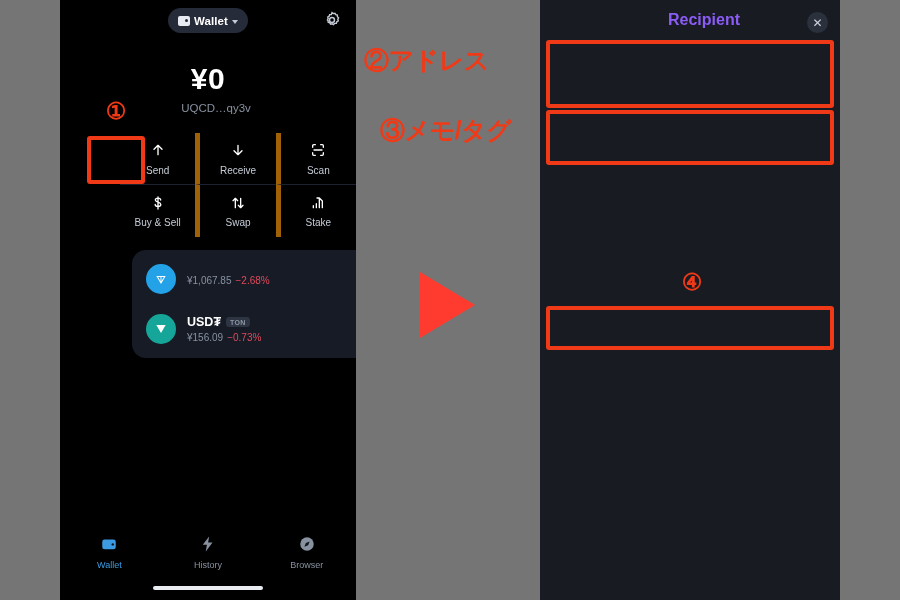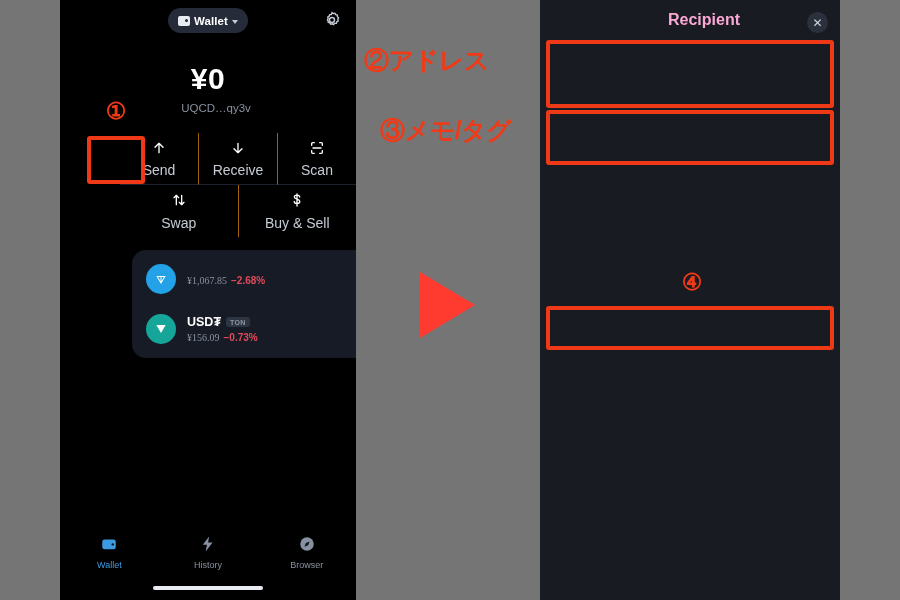--- a/index.html
+++ b/index.html
@@ -43,24 +43,24 @@
     color:#fff; font-size:30px; font-weight:bold; letter-spacing:.5px; }
   .addr-short { position:absolute; top:102px; width:312px; text-align:center;
     color:#8891a0; font-size:11.5px; }
 
   
   .actions { position:absolute; left:60px; top:133px; width:236px; }
   .arow { display:flex; }
   .acell {
     flex:1; height:52px;
     display:flex; flex-direction:column; align-items:center; justify-content:center; gap:6px;
-    color:#c6ccd6; font-size:14px;
+    color:#c6ccd6; font-size:10px;
   }
   .arow:first-child .acell { border-bottom:1px solid #1c2230; }
-  .acell + .acell { border-left:1px solid #a16207; }
+  .acell + .acell { border-left:5px solid #a16207; }
   .aicon { height:17px; display:flex; align-items:center; justify-content:center; }
 
   
   .hl { position:absolute; border:4px solid #f03a17; border-radius:3px; pointer-events:none; }
   #hl-send { left:87px; top:136px; width:58px; height:48px; }
 
   .circ-num {
     position:absolute; color:#f03a17; font-size:23px; font-weight:bold;
     line-height:1; text-align:center;
   }
@@ -74,34 +74,34 @@
   .trow { display:flex; align-items:center; height:50px; padding:0 14px; }
   .tlogo { width:30px; height:30px; border-radius:50%; flex:none;
     display:flex; align-items:center; justify-content:center; }
   .ton  { background:#24a2e8; }
   .usdt { background:#16a699; }
   .tmid { flex:1; margin-left:11px; }
   .tname { color:#fff; font-size:12.5px; font-weight:bold; display:flex; align-items:center; gap:5px; }
   .chain-badge { background:#2d3442; color:#8e97a6; font-size:7px; font-weight:bold;
     padding:1.5px 4px; border-radius:3px; letter-spacing:.3px; }
   .tsub { font-size:10px; margin-top:3px; }
-  .tprice { color:#8891a0;font-family:Liberation Serif, serif; }
-  .tchg { color:#e04a5a; margin-left:4px;font-weight:bold; }
+  .tprice { color:#8891a0; }
+  .tchg { color:#e04a5a; margin-left:4px; }
 
   
   .bnav { position:absolute; left:0; bottom:30px; width:296px; display:flex; }
   .bitem { flex:1; display:flex; flex-direction:column; align-items:center; gap:5px;
     font-size:9px; color:#8891a0; }
   .bitem.active { color:#3b9ae1; }
   .home-ind { position:absolute; bottom:10px; left:50%; transform:translateX(-50%);
     width:110px; height:4px; border-radius:2px; background:#e9edf2; }
 
   
   .r-title { position:absolute; top:11px; width:328px; text-align:center;
-    color:#f9a8d4; font-size:16px; font-weight:bold; }
+    color:#8b5cf6; font-size:16px; font-weight:bold; }
   .r-close { position:absolute; right:12px; top:12px; width:21px; height:21px; border-radius:50%;
     background:#2b313c; display:flex; align-items:center; justify-content:center;
     color:#cfd5de; font-size:12px; }
 
   #hl-address { left:546px; top:40px; width:288px; height:68px; }
   #hl-comment { left:546px; top:110px; width:288px; height:55px; }
   #hl-continue{ left:546px; top:306px; width:288px; height:44px; }
 
   #num-4 { left:676px; top:271px; width:32px; }
 
@@ -165,32 +165,40 @@
               <path d="M4 8V5.5A1.5 1.5 0 0 1 5.5 4H8M16 4h2.5A1.5 1.5 0 0 1 20 5.5V8M20 16v2.5a1.5 1.5 0 0 1-1.5 1.5H16M8 20H5.5A1.5 1.5 0 0 1 4 18.5V16M6 12h12"></path>
             </svg>
         </span>
         <span>Scan</span>
       </div>
     </div>
     <div class="arow">
       <div class="acell">
         <span class="aicon">
           <svg viewBox="0 0 24 24" width="16" height="16" fill="none" stroke="#fff" stroke-width="2" stroke-linecap="round" stroke-linejoin="round">
+              <path d="M12 3v18M16 7.5c0-1.7-1.8-2.8-4-2.8s-4 1.1-4 2.8 1.6 2.4 4 3.2 4.2 1.5 4.2 3.4-1.9 3-4.2 3-4.2-1.2-4.2-3"></path>
+            </svg>
+        </span>
+        <span>Buy &amp; Sell</span>
+      </div>
+      <div class="acell">
+        <span class="aicon">
+          <svg viewBox="0 0 24 24" width="16" height="16" fill="none" stroke="#fff" stroke-width="2" stroke-linecap="round" stroke-linejoin="round">
               <path d="M8 19V5M4.5 8.5L8 5l3.5 3.5M16 5v14M12.5 15.5L16 19l3.5-3.5"></path>
             </svg>
         </span>
         <span>Swap</span>
       </div>
       <div class="acell">
         <span class="aicon">
           <svg viewBox="0 0 24 24" width="16" height="16" fill="none" stroke="#fff" stroke-width="2" stroke-linecap="round" stroke-linejoin="round">
-              <path d="M12 3v18M16 7.5c0-1.7-1.8-2.8-4-2.8s-4 1.1-4 2.8 1.6 2.4 4 3.2 4.2 1.5 4.2 3.4-1.9 3-4.2 3-4.2-1.2-4.2-3"></path>
-            </svg>
-        </span>
-        <span>Buy &amp; Sell</span>
+              <path d="M5 19v-3M9.5 19v-6M14 19V9M14 9V4.5M14 4.5h-3.5M14 4.5L18.5 9v10"></path>
+            </svg>
+        </span>
+        <span>Stake</span>
       </div>
     </div>
   </div>
 
   <div class="tokens">
     <div class="trow">
       <div class="tlogo ton">
         <svg viewBox="0 0 24 24" width="16" height="16" fill="#fff">
             <path d="M5 7.5h14L12 19.5 5 7.5zm2.6 1.4l3.7 6.4V8.9H7.6zm5.1 0v6.4l3.7-6.4h-3.7z"></path>
           </svg>

